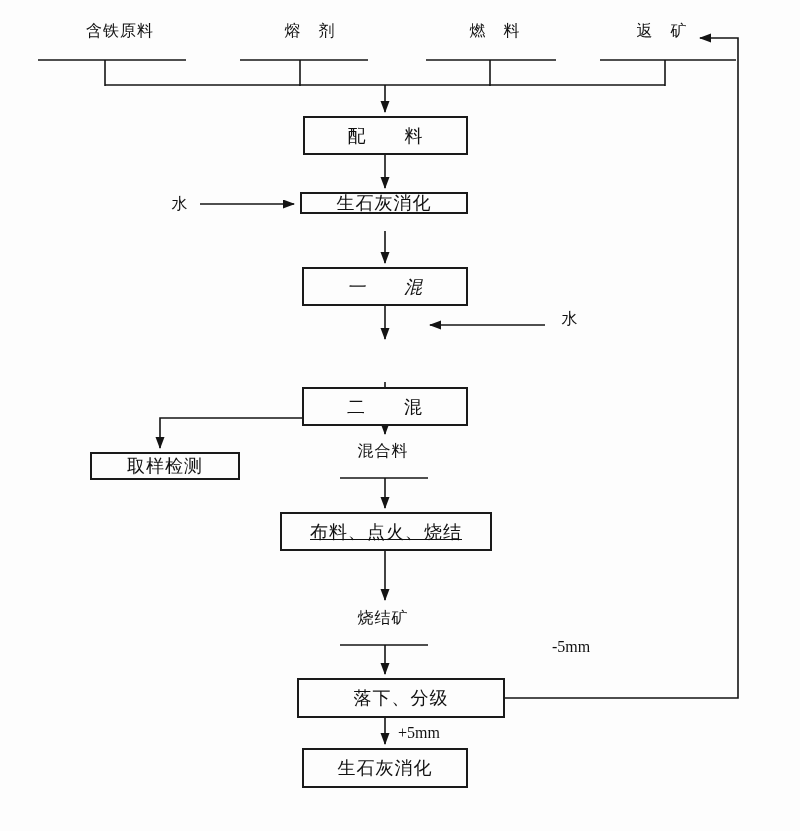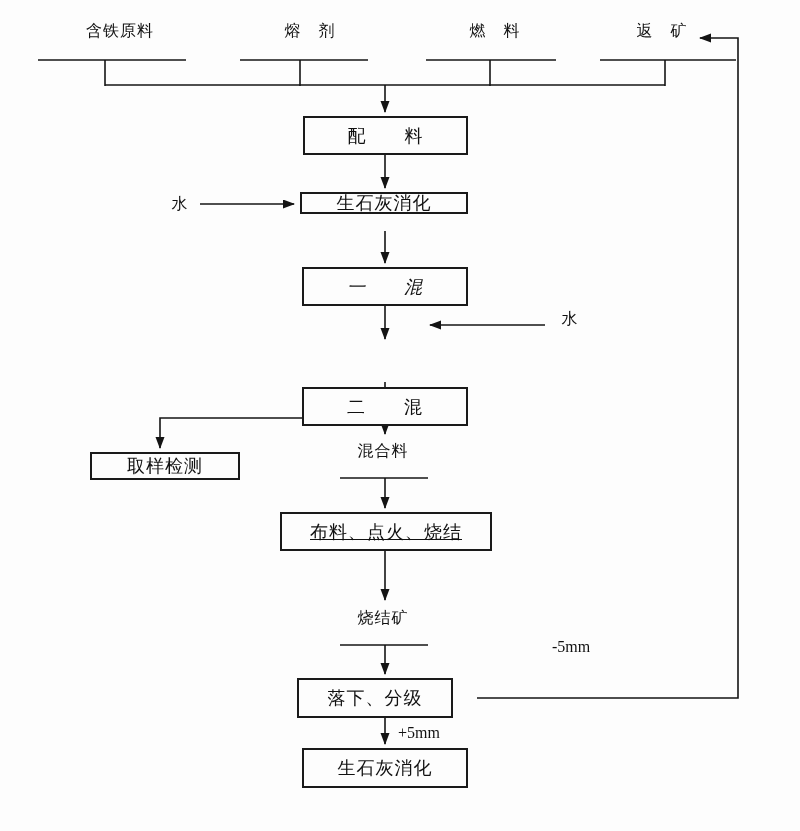--- a/index.html
+++ b/index.html
@@ -84,21 +84,21 @@
   <div class="lbl" style="left:250px;top:18px;width:120px;height:26px;">熔　剂</div>
   <div class="lbl" style="left:435px;top:18px;width:120px;height:26px;">燃　料</div>
   <div class="lbl" style="left:602px;top:18px;width:120px;height:26px;">返　矿</div>
 
   <div class="box" style="left:303px;top:116px;width:165px;height:39px;">配　　料</div>
   <div class="box" style="left:300px;top:192px;width:168px;height:22px;">生石灰消化</div>
   <div class="box" style="left:302px;top:267px;width:166px;height:39px;font-style:italic;">一　　混</div>
   <div class="box" style="left:302px;top:343px;width:166px;height:39px;margin-top:44px;">二　　混</div>
   <div class="box" style="left:90px;top:452px;width:150px;height:28px;">取样检测</div>
   <div class="box" style="left:280px;top:512px;width:212px;height:39px;text-decoration:underline;">布料、点火、烧结</div>
-  <div class="box" style="left:297px;top:678px;width:156px;height:40px;">落下、分级</div>
+  <div class="box" style="left:297px;top:678px;width:208px;height:40px;">落下、分级</div>
   <div class="box" style="left:302px;top:748px;width:166px;height:40px;">生石灰消化</div>
 
   <div class="lbl" style="left:323px;top:438px;width:120px;height:26px;">混合料</div>
   <div class="lbl" style="left:323px;top:605px;width:120px;height:26px;">烧结矿</div>
 
   <div class="lbl" style="left:160px;top:191px;width:40px;height:26px;">水</div>
   <div class="lbl" style="left:550px;top:306px;width:40px;height:26px;">水</div>
   <div class="ann" style="left:552px;top:638px;">-5mm</div>
   <div class="ann" style="left:398px;top:724px;">+5mm</div>
 

